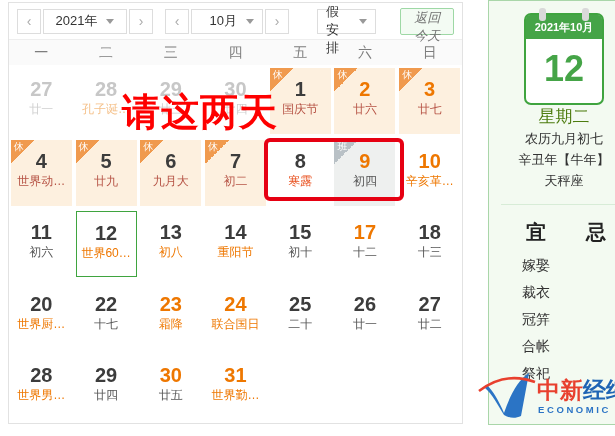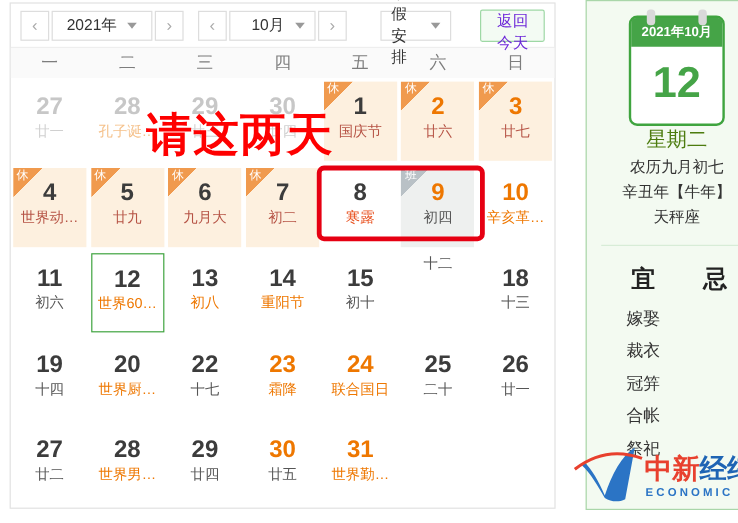--- a/index.html
+++ b/index.html
@@ -15,21 +15,21 @@
   .navbtn { width:24px; height:25px; border:1px solid #ddd; background:#fff;
             color:#aaa; font-size:14px; line-height:22px; text-align:center; cursor:pointer; }
   .select { height:25px; border:1px solid #ddd; background:#fff; display:flex;
             align-items:center; justify-content:center; padding:0 8px; margin:0 2px;
             font-size:13px; color:#333; cursor:pointer; }
   .select .caret { width:0; height:0; border-left:4px solid transparent;
             border-right:4px solid transparent; border-top:5px solid #999; margin-left:9px; }
   .sel-year { width:84px; } .sel-month { width:72px;justify-content:flex-end; } .sel-holiday { width:96px; margin-left:16px; }
   .grp { display:flex; align-items:center; margin-right:12px; }
   .today-btn { margin-left:22px; height:27px; padding:0 12px; border:1px solid #9ed8a5;
-            background:#f3fbf3; color:#6d28d9; font-size:13px; border-radius:2px; cursor:pointer; }
+            background:#f3fbf3; color:#737373; font-size:13px; border-radius:2px; cursor:pointer;font-style:italic; }
 
   .weekdays { display:grid; grid-template-columns:repeat(7,1fr); height:25px;
             background:#fafafa; }
   .weekdays div { text-align:center; line-height:25px; font-size:14px; color:#7d7d7d; }
 
   .grid { display:grid; grid-template-columns:repeat(7,1fr); grid-template-rows:repeat(5,71.6px); }
   .cell { position:relative; }
   .inner { position:relative; width:61px; height:66px; margin:3px auto 0; text-align:center; overflow:hidden; }
   .v-holiday { background:#fdf0df; }
   .v-work    { background:#eef0ef; }
@@ -233,33 +233,28 @@
           </div>
         </div>
         <div class="cell">
           <div class="inner v-normal">
             <div class="num n-dark">15</div>
             <div class="sub s-gray">初十</div>
           </div>
         </div>
         <div class="cell">
           <div class="inner v-normal">
+            <div class="num n-orange">17</div>
             <div class="sub s-gray">十二</div>
           </div>
         </div>
         <div class="cell">
           <div class="inner v-normal">
             <div class="num n-dark">18</div>
             <div class="sub s-gray">十三</div>
-          </div>
-        </div>
-        <div class="cell">
-          <div class="inner v-normal">
-            <div class="num n-dark">19</div>
-            <div class="sub s-gray">十四</div>
           </div>
         </div>
         <div class="cell">
           <div class="inner v-normal">
             <div class="num n-dark">20</div>
             <div class="sub s-orange">世界厨…</div>
           </div>
         </div>
         <div class="cell">
           <div class="inner v-normal">

